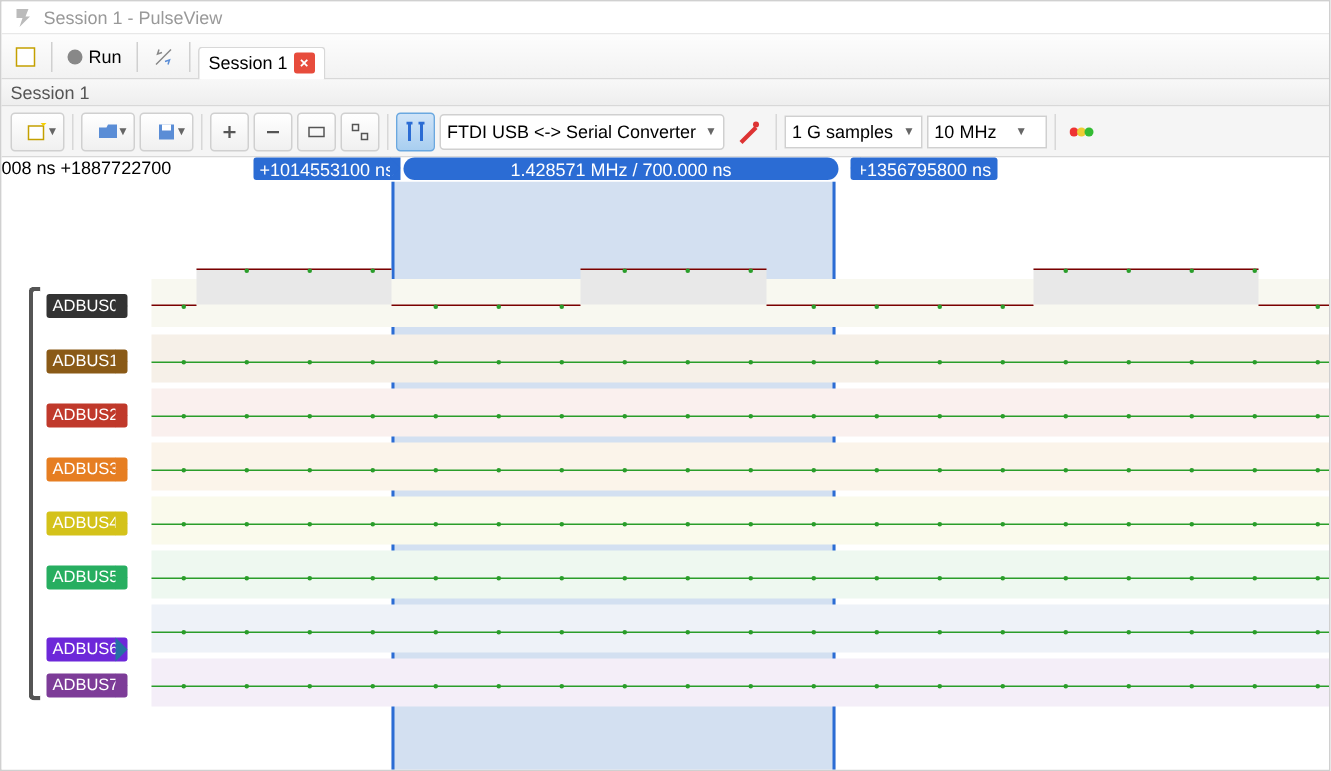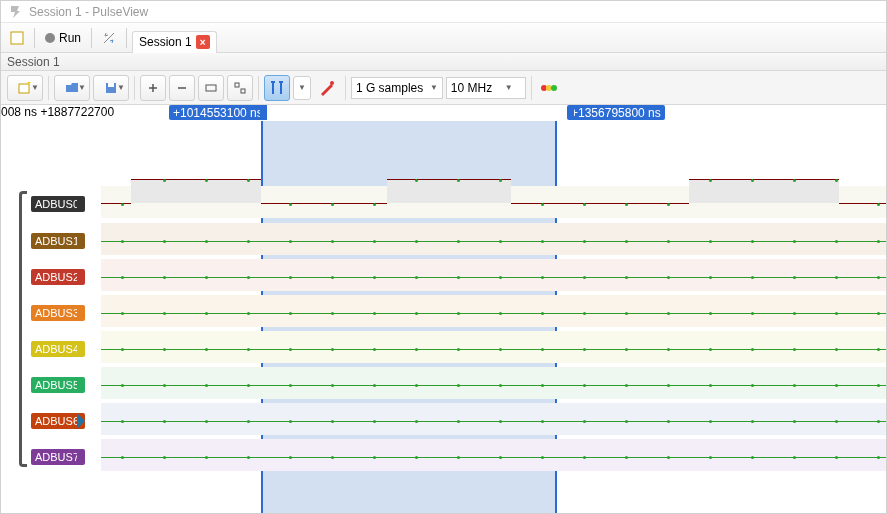--- a/index.html
+++ b/index.html
@@ -129,20 +129,21 @@
       </svg>
     </div>
   <div class="sep2"></div>
   <div class="icobtn active">
     <svg width="16" height="14" viewBox="0 0 16 14">
         <path d="M4 1v12M12 1v12" stroke="#2b6cd4" stroke-width="2"></path>
         <path d="M2 1h4M10 1h4" stroke="#2b6cd4" stroke-width="2"></path>
       </svg>
   </div>
   <div class="device-sel">
+    <span>FTDI USB &lt;-&gt; Serial Converter</span>
     <span class="arrow">▼</span>
   </div>
   <div class="icobtn" style="border:none;background:none">
     <svg width="16" height="16" viewBox="0 0 16 16">
         <path d="M2 14L12 4l2 2L4 16z" fill="#d33"></path>
         <circle cx="13" cy="3" r="2" fill="#d33"></circle>
       </svg>
   </div>
   <div class="sep2"></div>
   <div class="combo">
@@ -159,40 +160,43 @@
         <rect x="0" y="4" width="6" height="6" rx="3" fill="#e33"></rect>
         <rect x="5" y="4" width="6" height="6" rx="3" fill="#ec3"></rect>
         <rect x="10" y="4" width="6" height="6" rx="3" fill="#3b3"></rect>
       </svg>
   </div>
 </div>
 
 <div class="cursor-bar">
   <div class="cur-flag left" style="left:168px">
       <span>+1014553100 ns</span>
+    </div>
+  <div class="cur-mid" style="left:268px;width:290px">
+      <span>1.428571 MHz / 700.000 ns</span>
     </div>
   <div class="cur-flag right" style="left:566px">
       <span>+1356795800 ns</span>
     </div>
   <span class="ticklbl" style="left:650px;top:1px">008 ns</span>
   <span class="ticklbl" style="right:2px;top:1px">+1887722700</span>
 </div>
 
 <div class="workspace" id="ws">
   <div class="selection" id="sel" style="left: 260px; width: 296px;"></div>
   <div class="labels">
     <div class="bracket"></div>
     <div id="labels">
         <div class="ch-label" style="--c: #333333; background: rgb(51, 51, 51); top: 75px;">ADBUS0</div>
         <div class="ch-label" style="--c: #8a5a17; background: rgb(138, 90, 23); top: 112px;">ADBUS1</div>
         <div class="ch-label" style="--c: #c0392b; background: rgb(192, 57, 43); top: 148px;">ADBUS2</div>
         <div class="ch-label" style="--c: #e67e22; background: rgb(230, 126, 34); top: 184px;">ADBUS3</div>
         <div class="ch-label" style="--c: #d4c21a; background: rgb(212, 194, 26); top: 220px;">ADBUS4</div>
         <div class="ch-label" style="--c: #27ae60; background: rgb(39, 174, 96); top: 256px;">ADBUS5</div>
-        <div class="ch-label" style="--c: #2471a3; background: #c2410c; top: 292px; text-align: right;">ADBUS6</div>
+        <div class="ch-label" style="--c: #2471a3; background: #6d28d9; top: 304px; text-align: right;">ADBUS6</div>
         <div class="ch-label" style="--c: #7d3c98; background: rgb(125, 60, 152); top: 328px;">ADBUS7</div>
       </div>
   </div>
   <div class="traces" id="traces">
       <div class="trace-bg" style="top: 65px; background: rgb(248, 248, 240);"></div>
       <div class="trace0-low" style="left: 0px; width: 30px; top: 82px;"></div>
       <div class="trace0-high" style="left: 30px; width: 130px; top: 58px;"></div>
       <div class="trace0-low" style="left: 160px; width: 126px; top: 82px;"></div>
       <div class="trace0-high" style="left: 286px; width: 124px; top: 58px;"></div>
       <div class="trace0-low" style="left: 410px; width: 178px; top: 82px;"></div>

